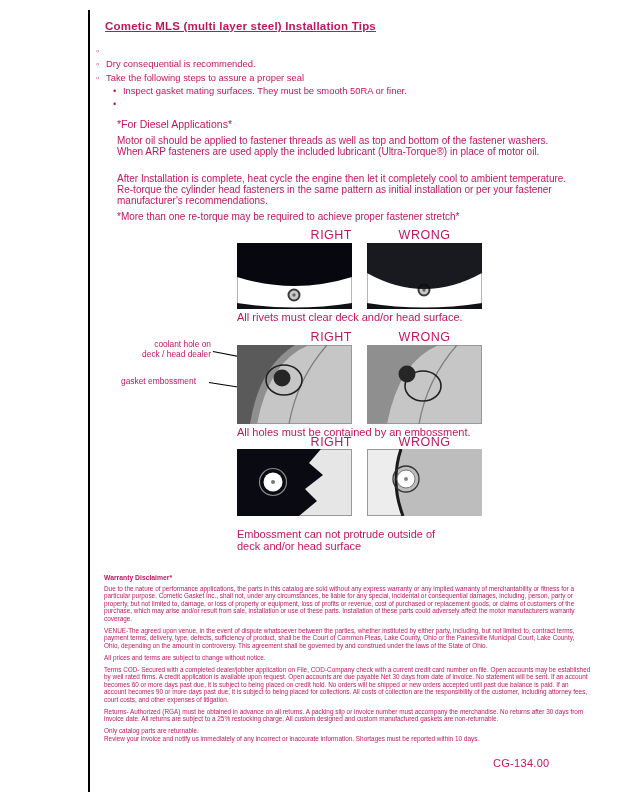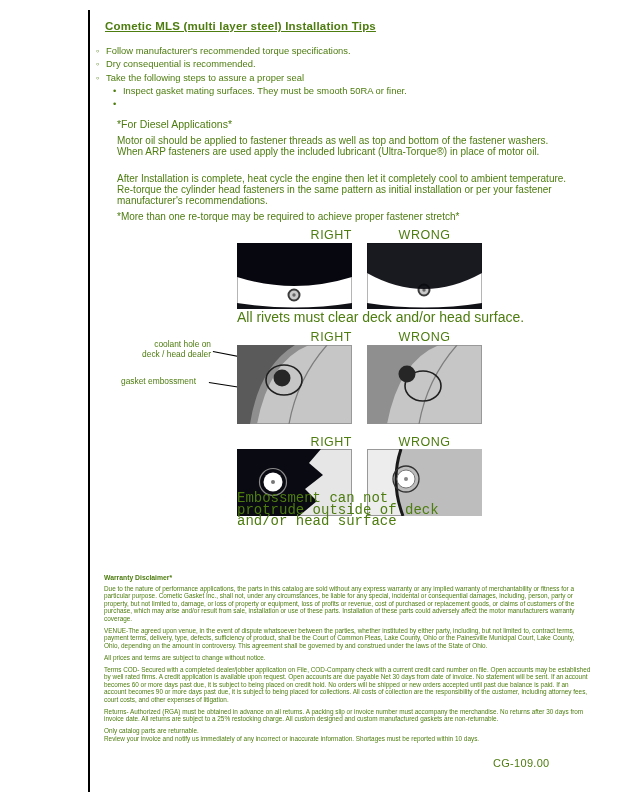--- a/index.html
+++ b/index.html
@@ -1,37 +1,37 @@
 <!DOCTYPE html>
 <html><head>
 <meta charset="utf-8">
 <style>
   *{box-sizing:border-box;margin:0;padding:0;}
   html,body{background:#ffffff;}
   .page{
     position:relative;width:618px;height:800px;background:#ffffff;
-    font-family:"Liberation Sans",sans-serif;color:#4d7c0f;overflow:hidden;
+    font-family:"Liberation Sans",sans-serif;color:#be185d;overflow:hidden;
   }
   .vrule{position:absolute;left:88px;top:10px;width:2px;height:782px;background:#000;}
   .title{position:absolute;left:105px;top:20px;font-size:11.5px;font-weight:bold;text-decoration:underline;letter-spacing:.2px;}
   .bullets{position:absolute;left:96px;top:44px;width:486px;font-size:9.4px;line-height:13.3px;}
   .b-row{display:flex;}
   .b-row .marker{flex:0 0 10px;width:10px;}
   .b-sub{padding-left:17px;}
   .diesel-heading{position:absolute;left:117px;top:118px;font-size:10.5px;font-weight:normal;}
   .para{position:absolute;left:117px;width:458px;font-size:10px;line-height:11px;}
   .p1{top:135px;} .p2{top:173px;} .note{top:211px;}
   .dg-header{position:absolute;width:115px;text-align:center;font-size:12.5px;letter-spacing:.5px;}
   .h-left{left:237px;text-align:right;} .h-right{left:367px;}
   .r1h{top:228px;} .r2h{top:330px;} .r3h{top:435px;}
   .dg-img{position:absolute;width:115px;line-height:0;}
   .i-left{left:237px;} .i-right{left:367px;}
   .r1i{top:243px;} .r2i{top:345px;} .r3i{top:449px;}
-  .dg-caption{position:absolute;left:237px;font-size:14px;line-height:11.5px;}
-  .c1{top:312px;} .c2{top:427px;} .c3{top:493px;width:215px;font-family:Liberation Mono, monospace;}
+  .dg-caption{position:absolute;left:237px;font-size:11px;line-height:11.5px;}
+  .c1{top:312px;} .c2{top:427px;} .c3{top:529px;width:215px;}
   .pt-label{position:absolute;font-size:8.4px;line-height:9.6px;text-align:right;white-space:pre-line;}
   .lbl-coolant{left:118px;top:340px;width:93px;}
   .lbl-emboss{left:110px;top:377px;width:97px;text-align:center;}
   .pointer{position:absolute;border-top:1.2px solid #000;transform-origin:left top;}
   .ptr1{left:213px;top:351px;width:50px;transform:rotate(11deg);}
   .ptr2{left:209px;top:382px;width:47px;transform:rotate(9deg);}
   .fine{position:absolute;left:104px;top:574px;width:487px;font-size:6.4px;line-height:7.5px;}
   .fine .fhead{font-size:6.8px;font-weight:bold;margin-bottom:3px;}
   .fine .fp{margin-bottom:4.5px;}
   .footer-code{position:absolute;left:493px;top:757px;font-size:11px;letter-spacing:.3px;}
@@ -41,21 +41,20 @@
 
 <div class="page">
 
   <div class="vrule"></div>
 
   <div class="title">Cometic MLS (multi layer steel) Installation Tips</div>
 
   <div class="bullets">
     <div class="b-row">
       <span class="marker">◦</span>
-      <span>Follow manufacturer's recommended torque specifications.</span>
     </div>
     <div class="b-row">
       <span class="marker">◦</span>
       <span>Dry consequential is recommended.</span>
     </div>
     <div class="b-row">
       <span class="marker">◦</span>
       <span>Take the following steps to assure a proper seal</span>
     </div>
     <div class="b-row b-sub">
@@ -116,20 +115,21 @@
   </div>
   <div class="dg-img i-right r2i">
     <svg width="115" height="79" viewBox="0 0 115 79">
       <rect x="0.5" y="0.5" width="114" height="78" fill="#c6c6c6" stroke="#999"></rect>
       <path d="M0,0 H72 Q32,16 20,79 H0 Z" fill="#8f8f8f"></path>
       <path d="M90,0 Q60,34 52,79" stroke="#7d7d7d" stroke-width="1.2" fill="none"></path>
       <ellipse cx="56" cy="41" rx="18" ry="15" fill="none" stroke="#1f1f1f" stroke-width="1.6"></ellipse>
       <circle cx="40" cy="29" r="8.5" fill="#262626"></circle>
     </svg>
   </div>
+  <div class="dg-caption c2">All holes must be contained by an embossment.</div>
 
   <div class="dg-header h-left r3h">RIGHT</div>
   <div class="dg-header h-right r3h">WRONG</div>
 
   <div class="dg-img i-left r3i">
     <svg width="115" height="67" viewBox="0 0 115 67">
       <rect x="0.5" y="0.5" width="114" height="66" fill="#e6e6e6" stroke="#999"></rect>
       <path d="M0,0 H84 L72,14 L86,26 L68,40 L80,52 L62,67 H0 Z" fill="#0a0a12"></path>
       <circle cx="36" cy="33" r="13.5" fill="none" stroke="#8a8a8a" stroke-width="1.2"></circle>
       <circle cx="36" cy="33" r="9.5" fill="#ffffff"></circle>
@@ -152,15 +152,15 @@
     <div class="fhead">Warranty Disclaimer*</div>
     <div class="fp">Due to the nature of performance applications, the parts in this catalog are sold without any express warranty or any implied warranty of merchantability or fitness for a particular purpose.  Cometic Gasket Inc., shall not, under any circumstances, be liable for any special, incidental or consequential damages, including, person, party or property, but not limited to, damage, or loss of property or equipment, loss of profits or revenue, cost of purchased or replacement goods, or claims of customers of the purchase, which may arise and/or result from sale, installation or use of these parts.  Installation of these parts could adversely affect the motor manufacturers warranty coverage.</div>
     <div class="fp">VENUE-The agreed upon venue, in the event of dispute whatsoever between the parties, whether instituted by either party, including, but not limited to, contract terms, payment terms, delivery, type, defects, sufficiency of product, shall be the Court of Common Pleas, Lake County, Ohio or the Painesville Municipal Court, Lake County, Ohio, depending on the amount in controversy.  This agreement shall be governed by and construed under the laws of the State of Ohio.</div>
     <div class="fp">All prices and terms are subject to change without notice.</div>
     <div class="fp">Terms COD- Secured with a completed dealer/jobber application on File, COD-Company check with a current credit card number on file.  Open accounts may be established by well rated firms.  A credit application is available upon request.  Open accounts are due payable Net 30 days from date of invoice.  No statement will be sent.  If an account becomes 60 or more days past due, it is subject to being placed on credit hold.  No orders will be shipped or new orders accepted until past due balance is paid.  If an account becomes 90 or more days past due, it is subject to being placed for collections.  All costs of collection are the responsibility of the customer, including attorney fees, court costs, and other expenses of litigation.</div>
     <div class="fp">Returns- Authorized (RGA) must be obtained in advance on all returns.  A packing slip or invoice number must accompany the merchandise.  No returns after 30 days from invoice date.  All returns are subject to a 25% restocking charge.  All custom designed and custom manufactured gaskets are non-returnable.</div>
     <div>Only catalog parts are returnable.</div>
     <div>Review your invoice and notify us immediately of any incorrect or inaccurate information.  Shortages must be reported within 10 days.</div>
   </div>
 
-  <div class="footer-code">CG-109.00</div>
+  <div class="footer-code">CG-134.00</div>
 
 </div>
 
 </body></html>

